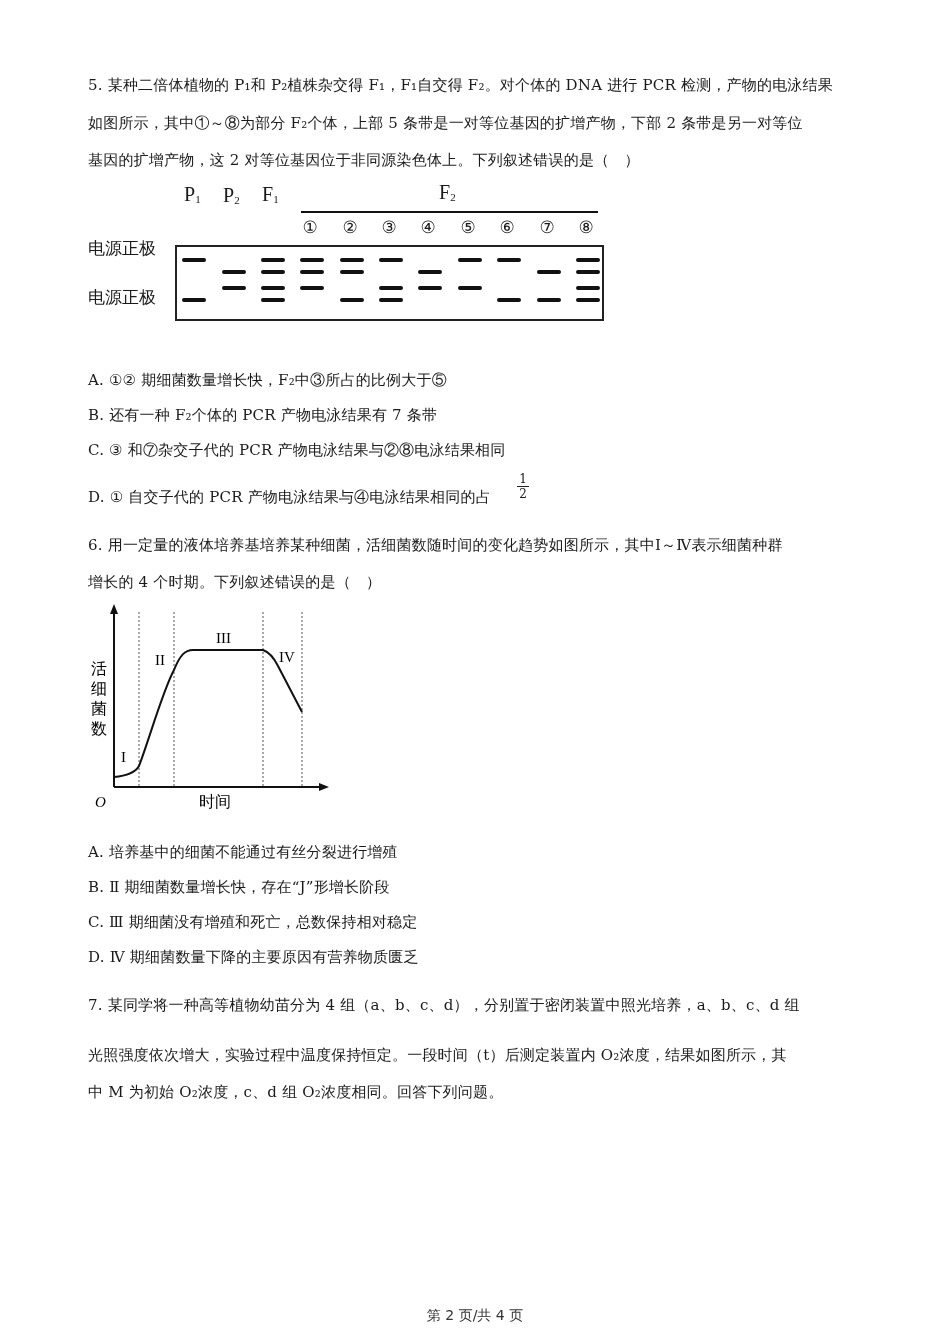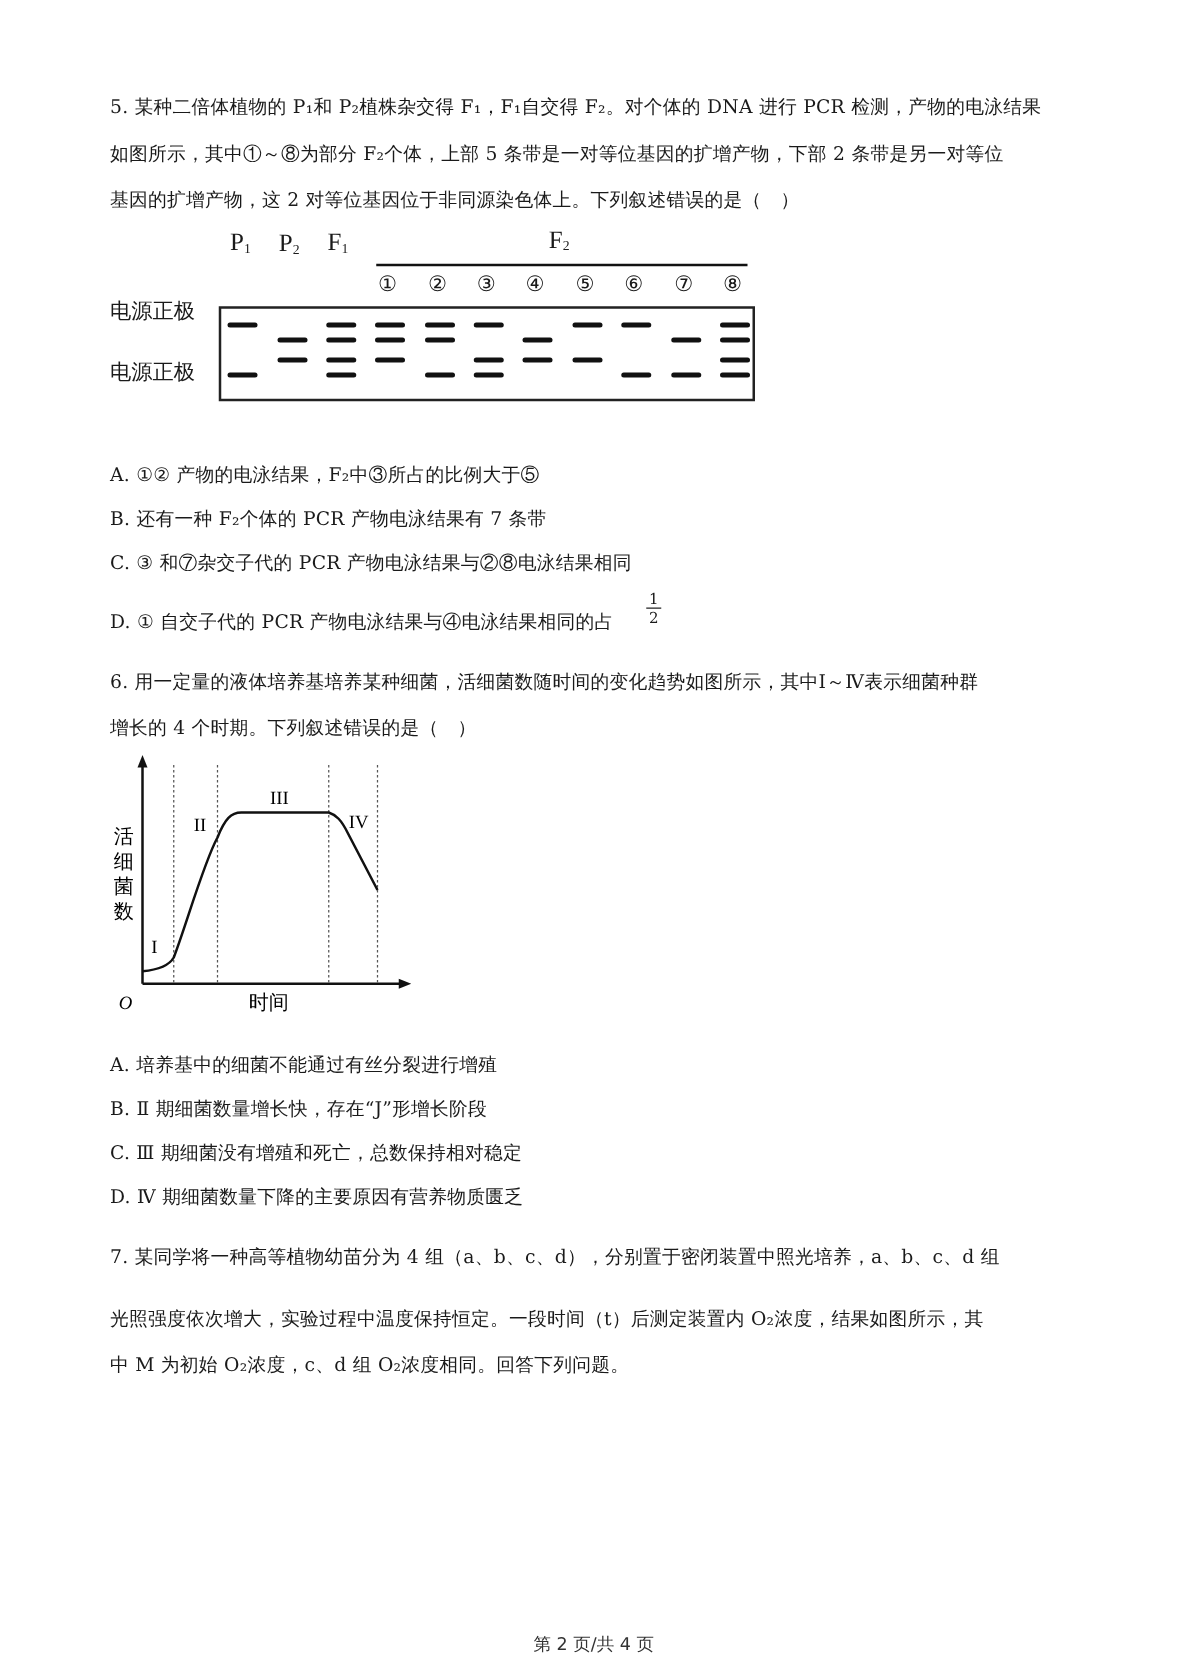--- a/index.html
+++ b/index.html
@@ -68,21 +68,21 @@
       <div class="band" style="left: 320px; top: 51px;"></div>
       <div class="band" style="left: 360px; top: 23px;"></div>
       <div class="band" style="left: 360px; top: 51px;"></div>
       <div class="band" style="left: 399px; top: 11px;"></div>
       <div class="band" style="left: 399px; top: 23px;"></div>
       <div class="band" style="left: 399px; top: 39px;"></div>
       <div class="band" style="left: 399px; top: 51px;"></div>
     </div>
 </div>
 
-<div class="line" style="top:371px">A. ①② 产物的电泳结果，F₂中③所占的比例大于⑤</div>
+<div class="line" style="top:371px">A. ①② 期细菌数量增长快，F₂中③所占的比例大于⑤</div>
 <div class="line" style="top:406px">B. 还有一种 F₂个体的 PCR 产物电泳结果有 7 条带</div>
 <div class="line" style="top:441px">C. ③ 和⑦杂交子代的 PCR 产物电泳结果与②⑧电泳结果相同</div>
 <div class="line" style="top:488px">D. ① 自交子代的 PCR 产物电泳结果与④电泳结果相同的占</div>
 <div class="frac" style="left:517px;top:473px;width:12px">
   <div>1</div>
   <div style="border-top:1px solid #222;margin:1px 0"></div>
   <div>2</div>
 </div>
 
 <div class="line" style="top:536px">6. 用一定量的液体培养基培养某种细菌，活细菌数随时间的变化趋势如图所示，其中Ⅰ～Ⅳ表示细菌种群</div>

